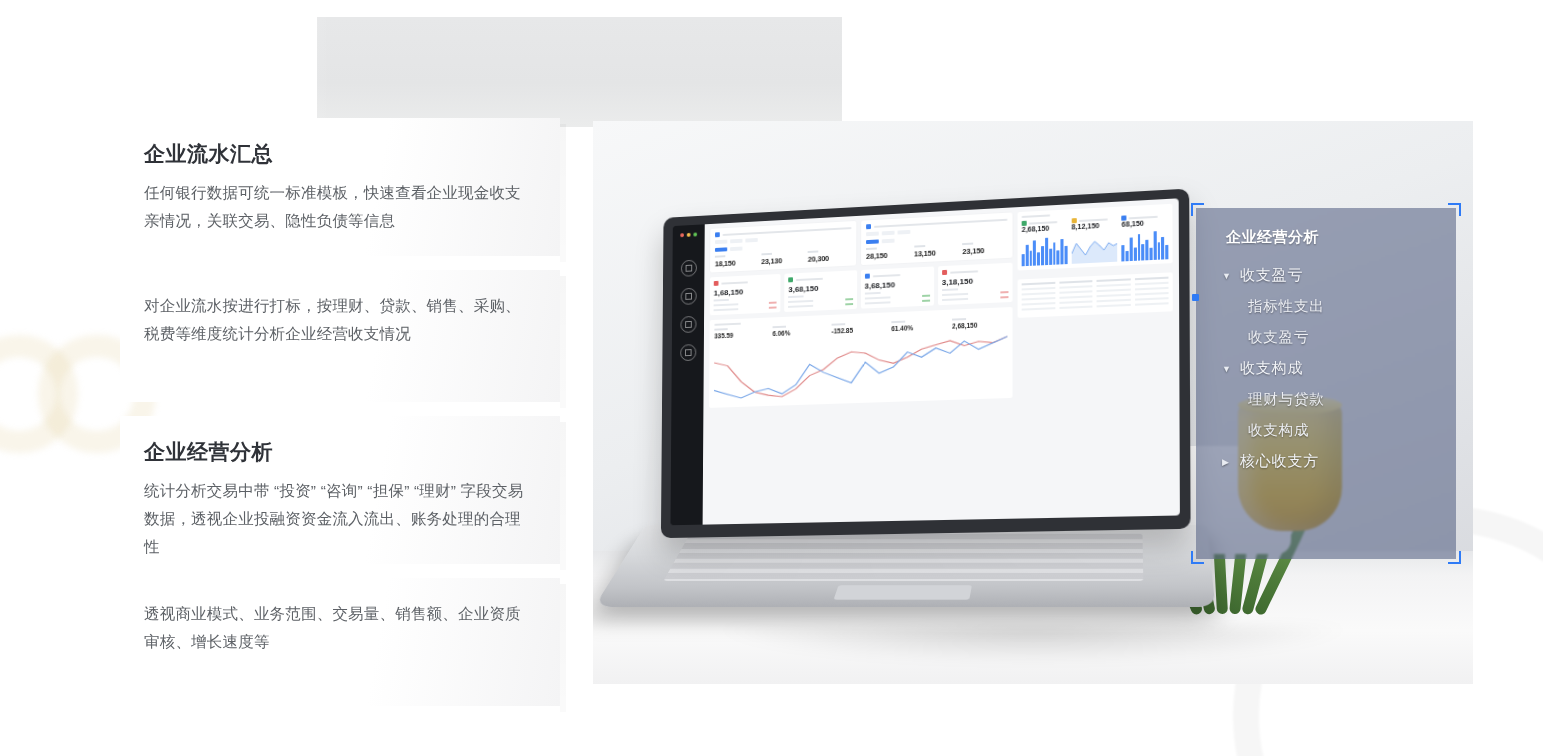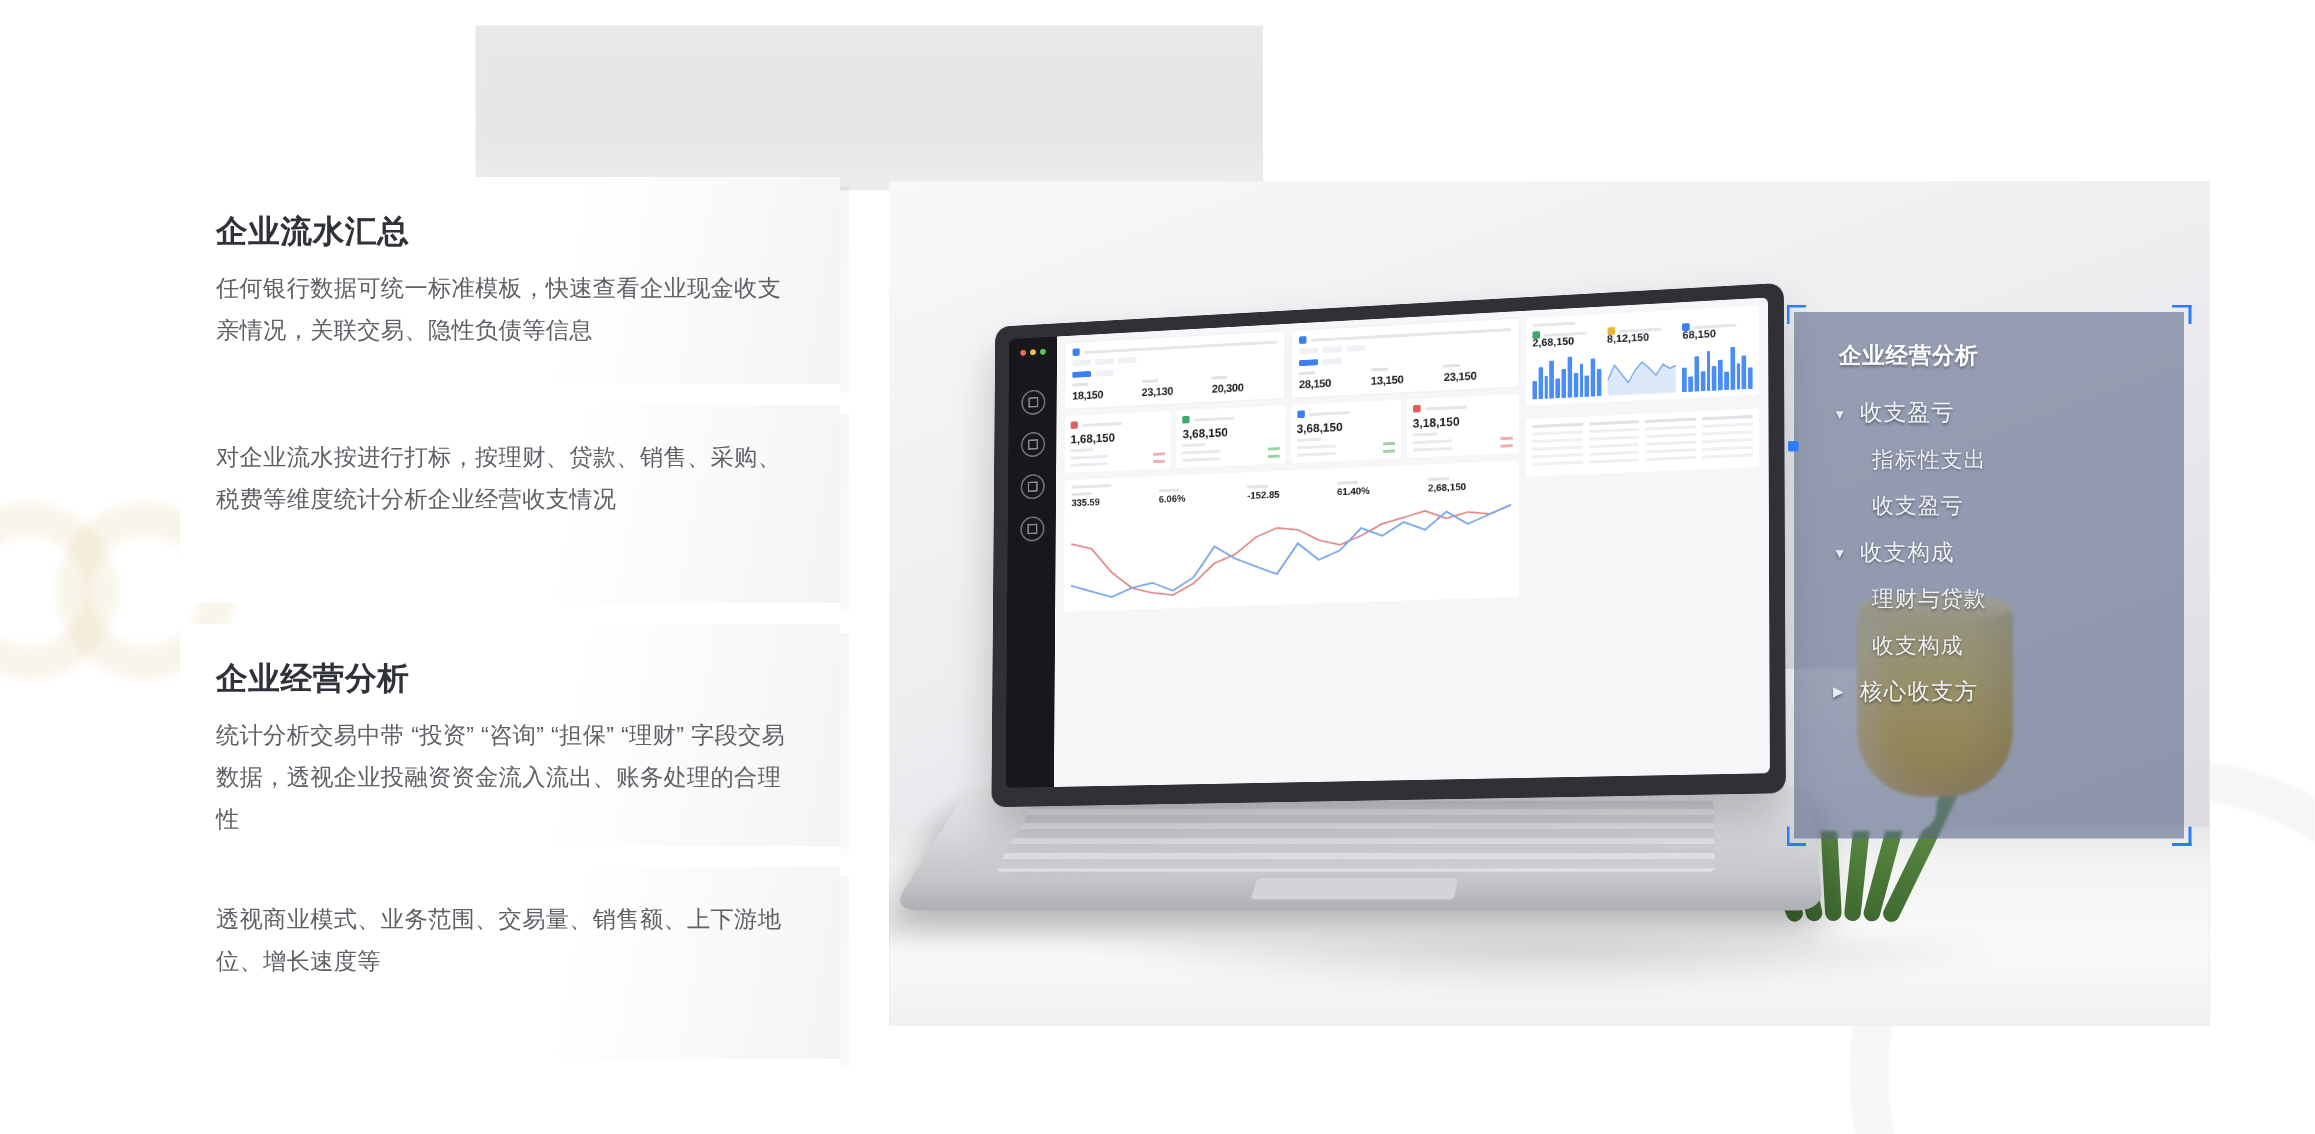--- a/index.html
+++ b/index.html
@@ -268,21 +268,21 @@
       <div class="card-desc">任何银行数据可统一标准模板，快速查看企业现金收支亲情况，关联交易、隐性负债等信息</div>
     </div>
     <div class="card card-2">
       <div class="card-desc">对企业流水按进行打标，按理财、贷款、销售、采购、税费等维度统计分析企业经营收支情况</div>
     </div>
     <div class="card card-3">
       <div class="card-title">企业经营分析</div>
       <div class="card-desc">统计分析交易中带 “投资” “咨询” “担保” “理财” 字段交易数据，透视企业投融资资金流入流出、账务处理的合理性</div>
     </div>
     <div class="card card-4">
-      <div class="card-desc">透视商业模式、业务范围、交易量、销售额、上下游地位、增长速度等</div>
+      <div class="card-desc">透视商业模式、业务范围、交易量、销售额、企业资质审核、增长速度等</div>
     </div>
   </div>
 
   <div class="photo">
     <div class="wall"></div>
     <div class="deskline"></div>
 
     <div>
       <div class="leaf" style="left:600px; transform:rotate(-22deg);"></div>
       <div class="leaf" style="left:612px; transform:rotate(-12deg);"></div>

